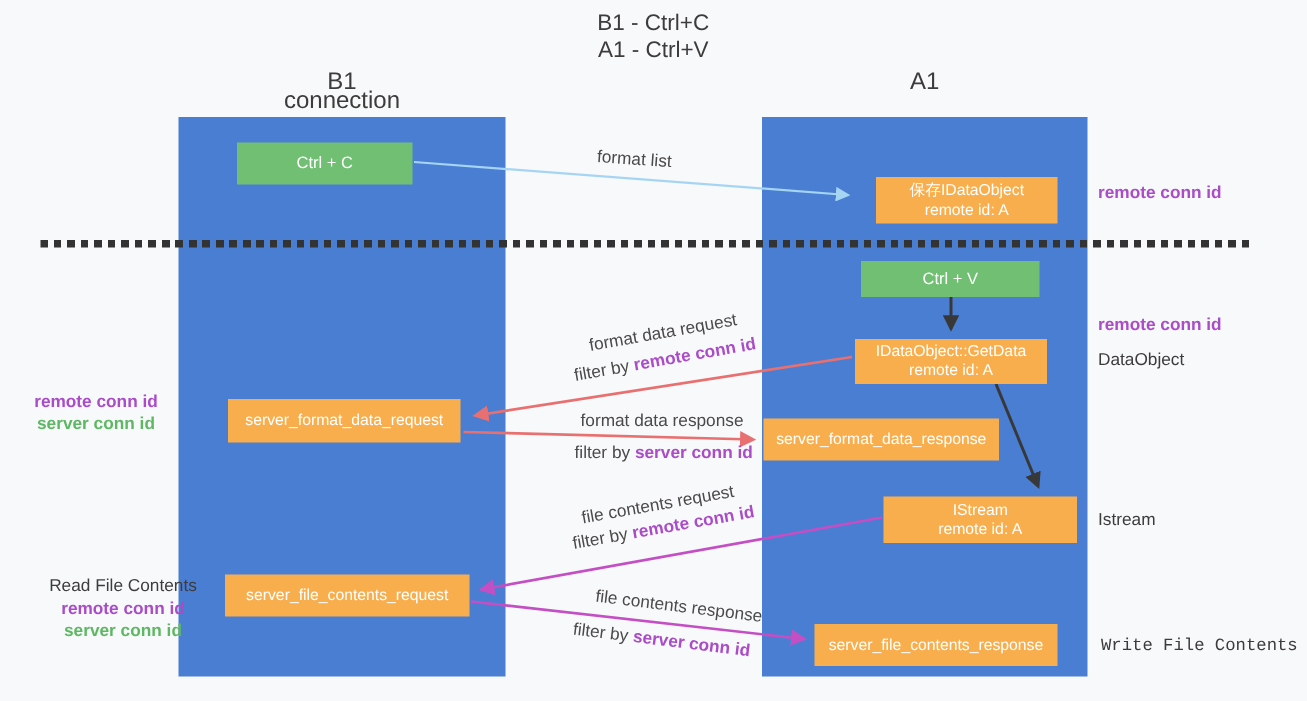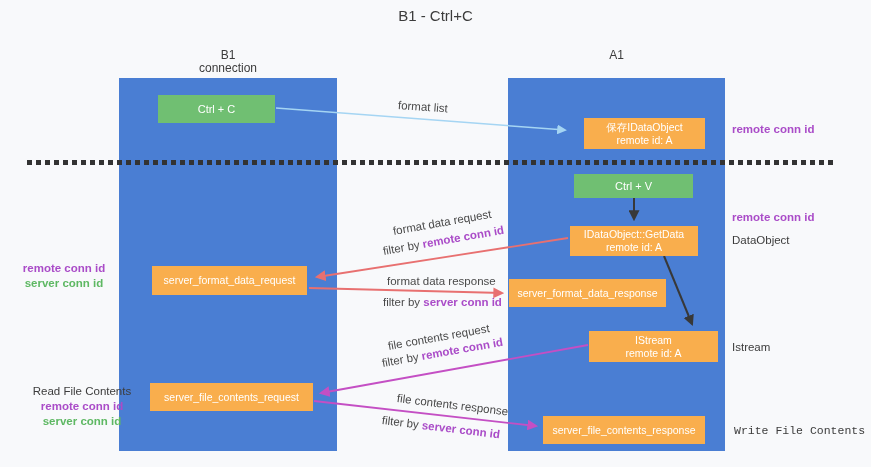--- a/index.html
+++ b/index.html
@@ -1,21 +1,21 @@
 <!DOCTYPE html>
 <html style="--background: #f8f9fb; --column-blue: #4a7ed3; --box-orange: #f9ae4d; --box-green: #70bf72; --purple-text: #aa4cc8; --green-text: #5eb863; --arrow-red: #e87070; --arrow-magenta: #c44fc4; --arrow-lightblue: #a5d5f3; --arrow-black: #383838;"><head>
 <meta charset="utf-8">
 <style>
   html,body{margin:0;padding:0;}
   body{font-family:"Liberation Sans",sans-serif;background:#f8f9fb;}
   .canvas{position:relative;width:871px;height:467px;background:var(--background,#f8f9fb);overflow:hidden;}
 
   .title{position:absolute;left:0;top:7px;width:100%;text-align:center;
          font-size:15px;line-height:18px;color:#3c3c3c;}
-  .col-header{position:absolute;text-align:center;font-size:12px;line-height:12.5px;color:#3c3c3c;}
+  .col-header{position:absolute;text-align:center;font-size:16px;line-height:12.5px;color:#3c3c3c;}
   .col-header.left{left:119px;top:49px;width:218px;}
   .col-header.right{left:508px;top:49px;width:217px;}
 
   .column{position:absolute;top:78px;height:373px;background:var(--column-blue);}
   .column.left{left:119px;width:218px;}
   .column.right{left:508px;width:217px;}
 
   .divider{position:absolute;left:27px;top:160px;width:806px;height:5px;
            background:repeating-linear-gradient(90deg,#333 0 5px,transparent 5px 9px);}
 
@@ -46,20 +46,21 @@
   .side.bold-purple{color:var(--purple-text);font-weight:bold;}
   .side-block{position:absolute;text-align:center;font-size:11.5px;line-height:15px;white-space:nowrap;}
 </style>
 </head>
 <body>
 
 <div class="canvas">
 
   <div class="title">
     <div>B1 - Ctrl+C</div>
+    <div>A1 - Ctrl+V</div>
   </div>
 
   <div class="col-header left">
     <div>B1</div>
     <div>connection</div>
   </div>
   <div class="col-header right">
     <div>A1</div>
   </div>
 

